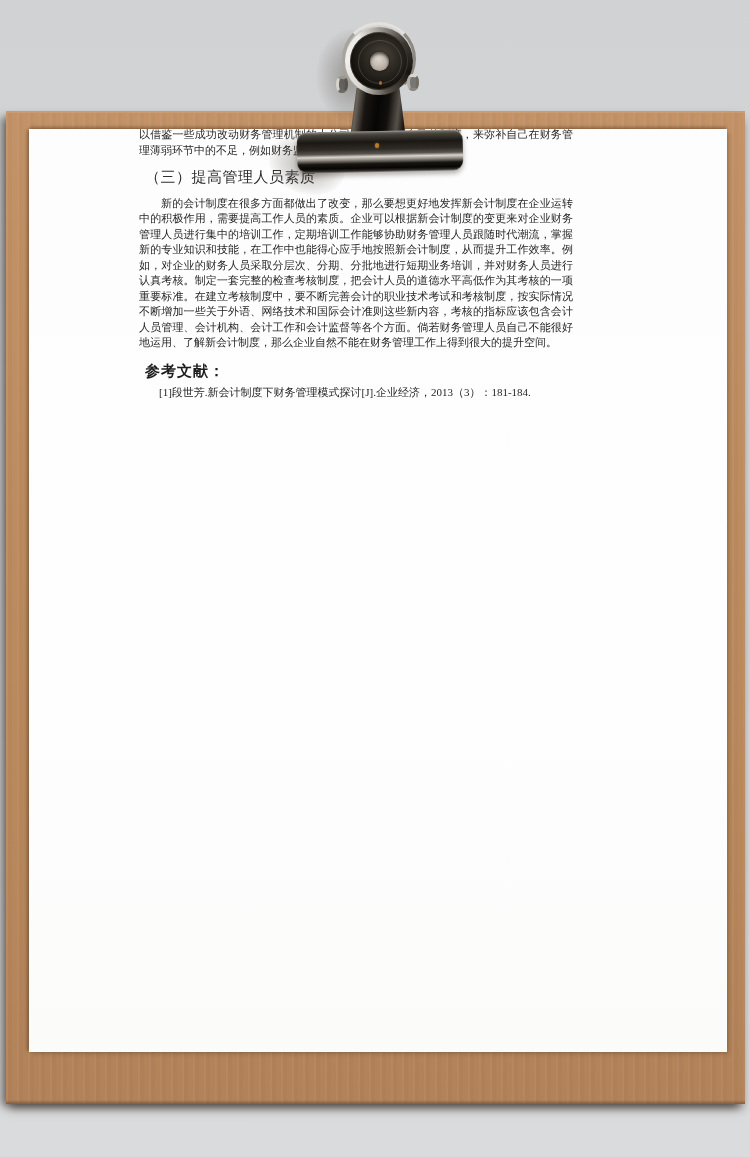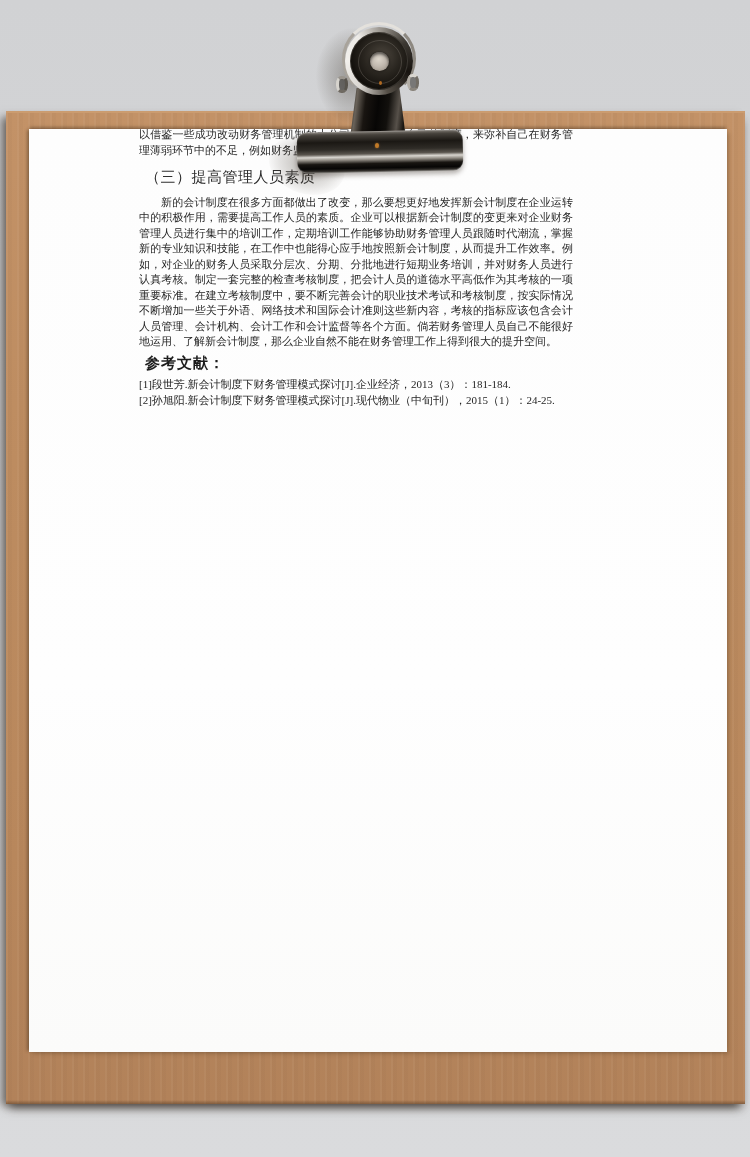--- a/index.html
+++ b/index.html
@@ -88,47 +88,46 @@
     border:3px solid #c7c3bc;box-sizing:border-box;background:rgba(30,27,23,0.5);
   }
   .clip-loop.left{left:336px;top:76px;border-color:#9a958d #58544d #6f6a62 #d6d3cd;}
   .clip-loop.right{left:407px;top:74px;border-color:#d9d6d0 #716c64 #8a857d #b3aea6;}
   
   .text-block{
     position:absolute;left:139px;top:127px;width:434px;
     color:#262626;font-size:11px;line-height:15.5px;text-align:justify;
   }
   .text-block p{margin:0;}
-  .para-indent{text-indent:2em;font-family:Liberation Mono, monospace;}
+  .para-indent{text-indent:2em;}
   .section-heading{
     font-size:15px;font-weight:400;color:#2e2e2e;letter-spacing:0.5px;
     margin:12px 0 10px 6px;
   }
   .refs-title{
     font-size:15px;font-weight:700;color:#1c1c1c;letter-spacing:1px;
-    margin:5px 0 6px 6px;
+    margin:13px 0 6px 6px;
   }
-  .ref-item{color:#1f1f1f;line-height:15.5px;}
+  .ref-item{margin-left:20px;color:#1f1f1f;line-height:15.5px;}
 </style>
 </head>
 <body>
 
 <div class="scene">
 
   <div class="board"></div>
 
   <div class="paper"></div>
 
   <div class="text-block">
     <p>以借鉴一些成功改动财务管理机制的大公司来建立更新自己的制度，来弥补自己在财务管理薄弱环节中的不足，例如财务监管、财务数据的更新等。</p>
     <h2 class="section-heading">（三）提高管理人员素质</h2>
     <p class="para-indent">新的会计制度在很多方面都做出了改变，那么要想更好地发挥新会计制度在企业运转中的积极作用，需要提高工作人员的素质。企业可以根据新会计制度的变更来对企业财务管理人员进行集中的培训工作，定期培训工作能够协助财务管理人员跟随时代潮流，掌握新的专业知识和技能，在工作中也能得心应手地按照新会计制度，从而提升工作效率。例如，对企业的财务人员采取分层次、分期、分批地进行短期业务培训，并对财务人员进行认真考核。制定一套完整的检查考核制度，把会计人员的道德水平高低作为其考核的一项重要标准。在建立考核制度中，要不断完善会计的职业技术考试和考核制度，按实际情况不断增加一些关于外语、网络技术和国际会计准则这些新内容，考核的指标应该包含会计人员管理、会计机构、会计工作和会计监督等各个方面。倘若财务管理人员自己不能很好地运用、了解新会计制度，那么企业自然不能在财务管理工作上得到很大的提升空间。</p>
     <h3 class="refs-title">参考文献：</h3>
     <div class="ref-item">[1]段世芳.新会计制度下财务管理模式探讨[J].企业经济，2013（3）：181-184.</div>
-    <div class="ref-item">[2]孙旭阳.新会计制度下财务管理模式探讨[J].现代物业（中旬刊），2015（1）：24-25.</div>
   </div>
 
   <div>
     <div class="clip-wall-shadow"></div>
     <div class="clip-bar-shadow"></div>
     <div class="clip-neck"></div>
     <div class="clip-bar"></div>
     <div class="clip-knob-back"></div>
     <div class="clip-knob">
       <div class="clip-knob-face">

